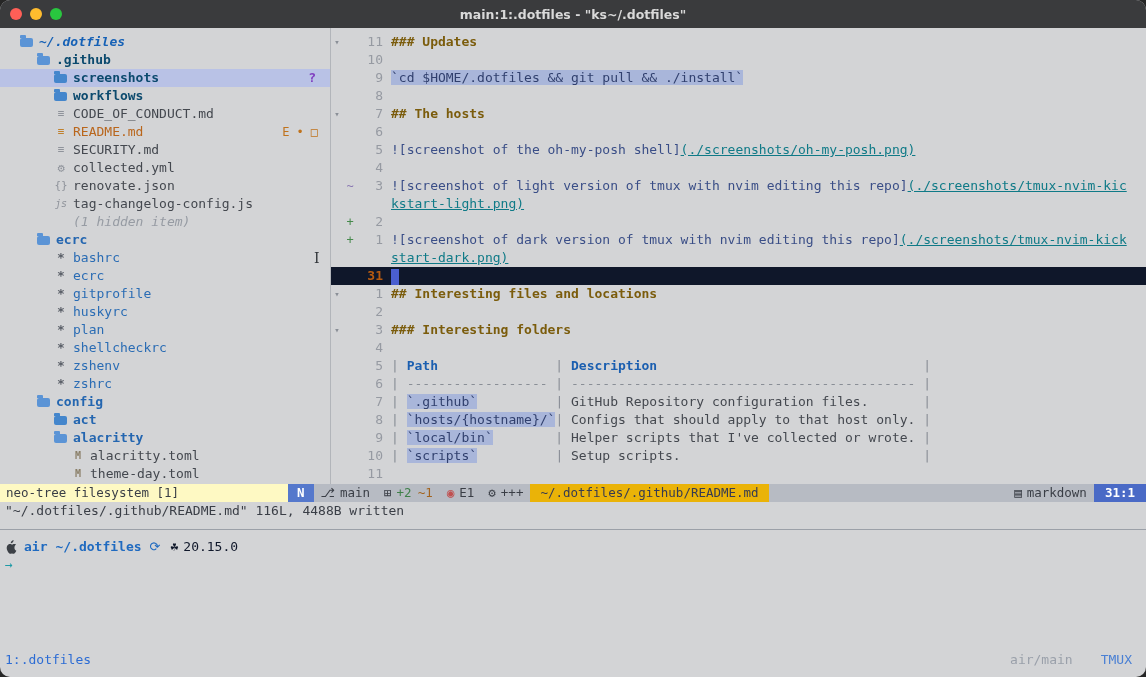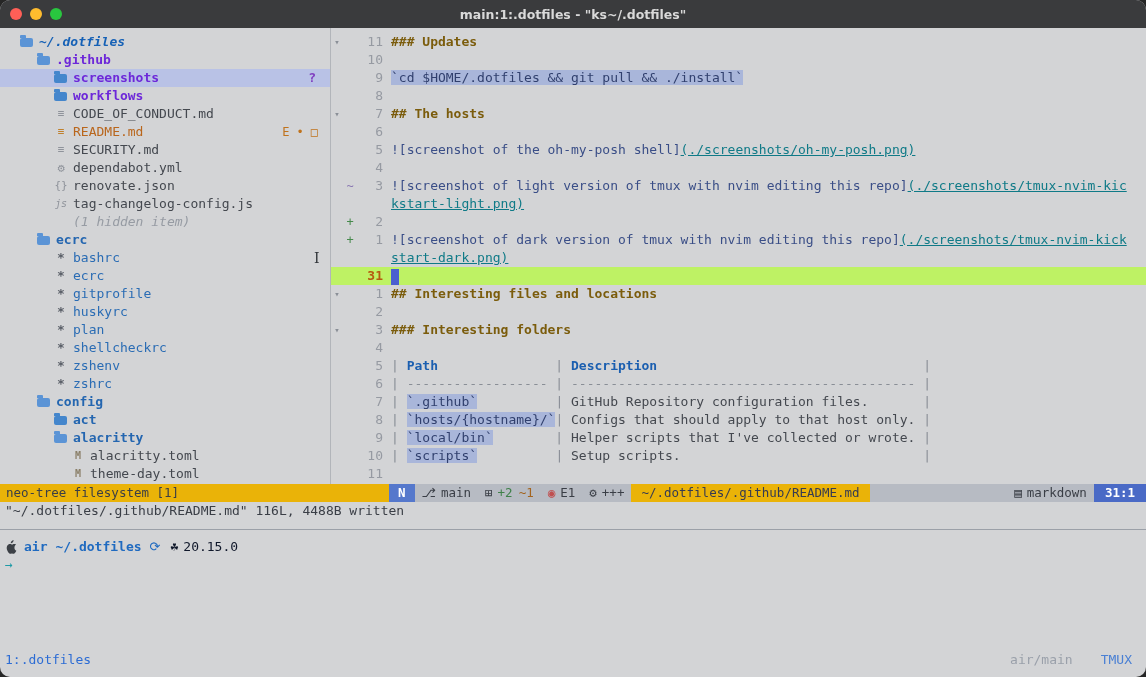--- a/index.html
+++ b/index.html
@@ -26,52 +26,52 @@
   .fold-ic::before{content:'';position:absolute;top:-3px;left:0;width:6px;height:3px;
            background:inherit;border-radius:1px 1px 0 0;}
   .fold-ic.folder-open{background:#5b94d6;}
   .file-ic{display:inline-block;width:14px;margin-right:5px;color:#8f939b;font-size:11px;
            text-align:center;flex:none;}
   .ic-js{font-style:italic;font-size:10px;}
   .ic-toml{font-size:10px;font-weight:bold;color:#8a7f68;}
   .ic-gear{font-size:12px;}
   .ic-asterisk{font-weight:bold;color:#5a5f68;font-size:13px;}
   .st-root{color:#1661b6;font-weight:bold;font-style:italic;}
-  .st-dir-dark{color:#6d28d9;font-weight:600;}
+  .st-dir-dark{color:#0c4a6e;font-weight:600;}
   .st-dir-blue{color:#2466b0;font-weight:600;}
   .st-file{color:#44484f;}
   .st-readme{color:#b9661c;}
   .st-rc{color:#2a6cb4;}
   .st-hidden{color:#969ba3;font-style:italic;}
   .nt-badge-q{position:absolute;right:14px;color:#8040c0;font-weight:bold;}
   .nt-badges{position:absolute;right:12px;display:flex;gap:7px;color:#c0731c;font-size:12px;}
   .mouse-ibeam{position:absolute;left:314px;top:221px;font-family:"DejaVu Serif",serif;
            color:#2f3338;font-size:14px;}
   
   .editor{flex:1;padding-top:5px;overflow:hidden;}
   .ed-row{height:18px;display:flex;align-items:center;}
-  .ed-row.cursorline{background:#bef264;}
+  .ed-row.cursorline{background:#0f172a;}
   .ed-fold{width:12px;text-align:center;color:#8a8f97;font-size:9px;flex:none;}
   .ed-sign{width:14px;text-align:center;font-size:12px;flex:none;}
   .sign-plus{color:#468a4c;}
   .sign-tilde{color:#8a78b2;}
   .ed-num{width:26px;text-align:right;color:#969aa2;flex:none;}
   .ed-num.curnum{color:#b65a10;font-weight:bold;}
   .ed-text{margin-left:8px;white-space:pre;}
   .sg-heading{color:#7b5c0c;font-weight:bold;}
   .sg-code{background:#a9b6da;color:#31406e;}
   .sg-label{color:#3a4e87;}
   .sg-url{color:#0f7a87;text-decoration:underline;}
   .sg-pipe,.sg-dash{color:#898e96;}
   .sg-th{color:#1b5fb0;font-weight:bold;}
   .sg-t{color:#44484f;}
   .sg-cursor{display:inline-block;width:8px;height:16px;background:#4a5fd0;vertical-align:middle;}
   
   .statusline{height:18px;flex:none;display:flex;font-size:12.5px;}
-  .nt-status{width:389px;flex:none;background:#eab308;color:#3a3e46;padding-left:6px;
+  .nt-status{width:288px;flex:none;background:#fef9c3;color:#3a3e46;padding-left:6px;
              line-height:18px;box-sizing:border-box;white-space:pre;}
   .lualine{flex:1;display:flex;background:#b7bbc3;color:#3a3e46;line-height:18px;overflow:hidden;}
   .chip{padding:0 9px;white-space:pre;}
   .chip.mode{background:#5578cc;color:#fff;font-weight:bold;}
   .chip.pos{background:#4a6ac6;color:#fff;font-weight:bold;padding:0 11px;}
   .seg{padding:0 7px;white-space:pre;display:inline-flex;}
   .lic{margin-right:5px;}
   .lic.diag{color:#c05050;}
   .diff-add{color:#3f8049;margin-right:6px;}
   .diff-mod{color:#a3641f;}
@@ -113,21 +113,21 @@
   <div class="term">
     <div class="nvim">
       <div class="neotree" id="neotree">
           <div class="nt-row" style="padding-left: 20px;"><span class="fold-ic folder-open"></span><span class="nt-name st-root">~/.dotfiles</span></div>
           <div class="nt-row" style="padding-left: 37px;"><span class="fold-ic folder-open"></span><span class="nt-name st-dir-dark">.github</span></div>
           <div class="nt-row sel" style="padding-left: 54px;"><span class="fold-ic folder"></span><span class="nt-name st-dir-dark">screenshots</span><span class="nt-badge-q">?</span></div>
           <div class="nt-row" style="padding-left: 54px;"><span class="fold-ic folder"></span><span class="nt-name st-dir-dark">workflows</span></div>
           <div class="nt-row" style="padding-left: 54px;"><span class="file-ic ic-md">≡</span><span class="nt-name st-file">CODE_OF_CONDUCT.md</span></div>
           <div class="nt-row" style="padding-left: 54px;"><span class="file-ic ic-md" style="color: rgb(192, 129, 44);">≡</span><span class="nt-name st-readme">README.md</span><span class="nt-badges"><span class="nt-badge">E</span><span class="nt-badge">•</span><span class="nt-badge">□</span></span></div>
           <div class="nt-row" style="padding-left: 54px;"><span class="file-ic ic-md">≡</span><span class="nt-name st-file">SECURITY.md</span></div>
-          <div class="nt-row" style="padding-left: 54px;"><span class="file-ic ic-gear">⚙</span><span class="nt-name st-file">dependabot.yml</span></div>
+          <div class="nt-row" style="padding-left: 54px;"><span class="file-ic ic-gear">⚙</span><span class="nt-name st-file">collected.yml</span></div>
           <div class="nt-row" style="padding-left: 54px;"><span class="file-ic ic-braces">{}</span><span class="nt-name st-file">renovate.json</span></div>
           <div class="nt-row" style="padding-left: 54px;"><span class="file-ic ic-js">js</span><span class="nt-name st-file">tag-changelog-config.js</span></div>
           <div class="nt-row" style="padding-left: 54px;"><span class="file-ic ic-none"></span><span class="nt-name st-hidden">(1 hidden item)</span></div>
           <div class="nt-row" style="padding-left: 37px;"><span class="fold-ic folder-open"></span><span class="nt-name st-dir-blue">ecrc</span></div>
           <div class="nt-row" style="padding-left: 54px;"><span class="file-ic ic-asterisk">*</span><span class="nt-name st-rc">bashrc</span></div>
           <div class="nt-row" style="padding-left: 54px;"><span class="file-ic ic-asterisk">*</span><span class="nt-name st-rc">ecrc</span></div>
           <div class="nt-row" style="padding-left: 54px;"><span class="file-ic ic-asterisk">*</span><span class="nt-name st-rc">gitprofile</span></div>
           <div class="nt-row" style="padding-left: 54px;"><span class="file-ic ic-asterisk">*</span><span class="nt-name st-rc">huskyrc</span></div>
           <div class="nt-row" style="padding-left: 54px;"><span class="file-ic ic-asterisk">*</span><span class="nt-name st-rc">plan</span></div>
           <div class="nt-row" style="padding-left: 54px;"><span class="file-ic ic-asterisk">*</span><span class="nt-name st-rc">shellcheckrc</span></div>

